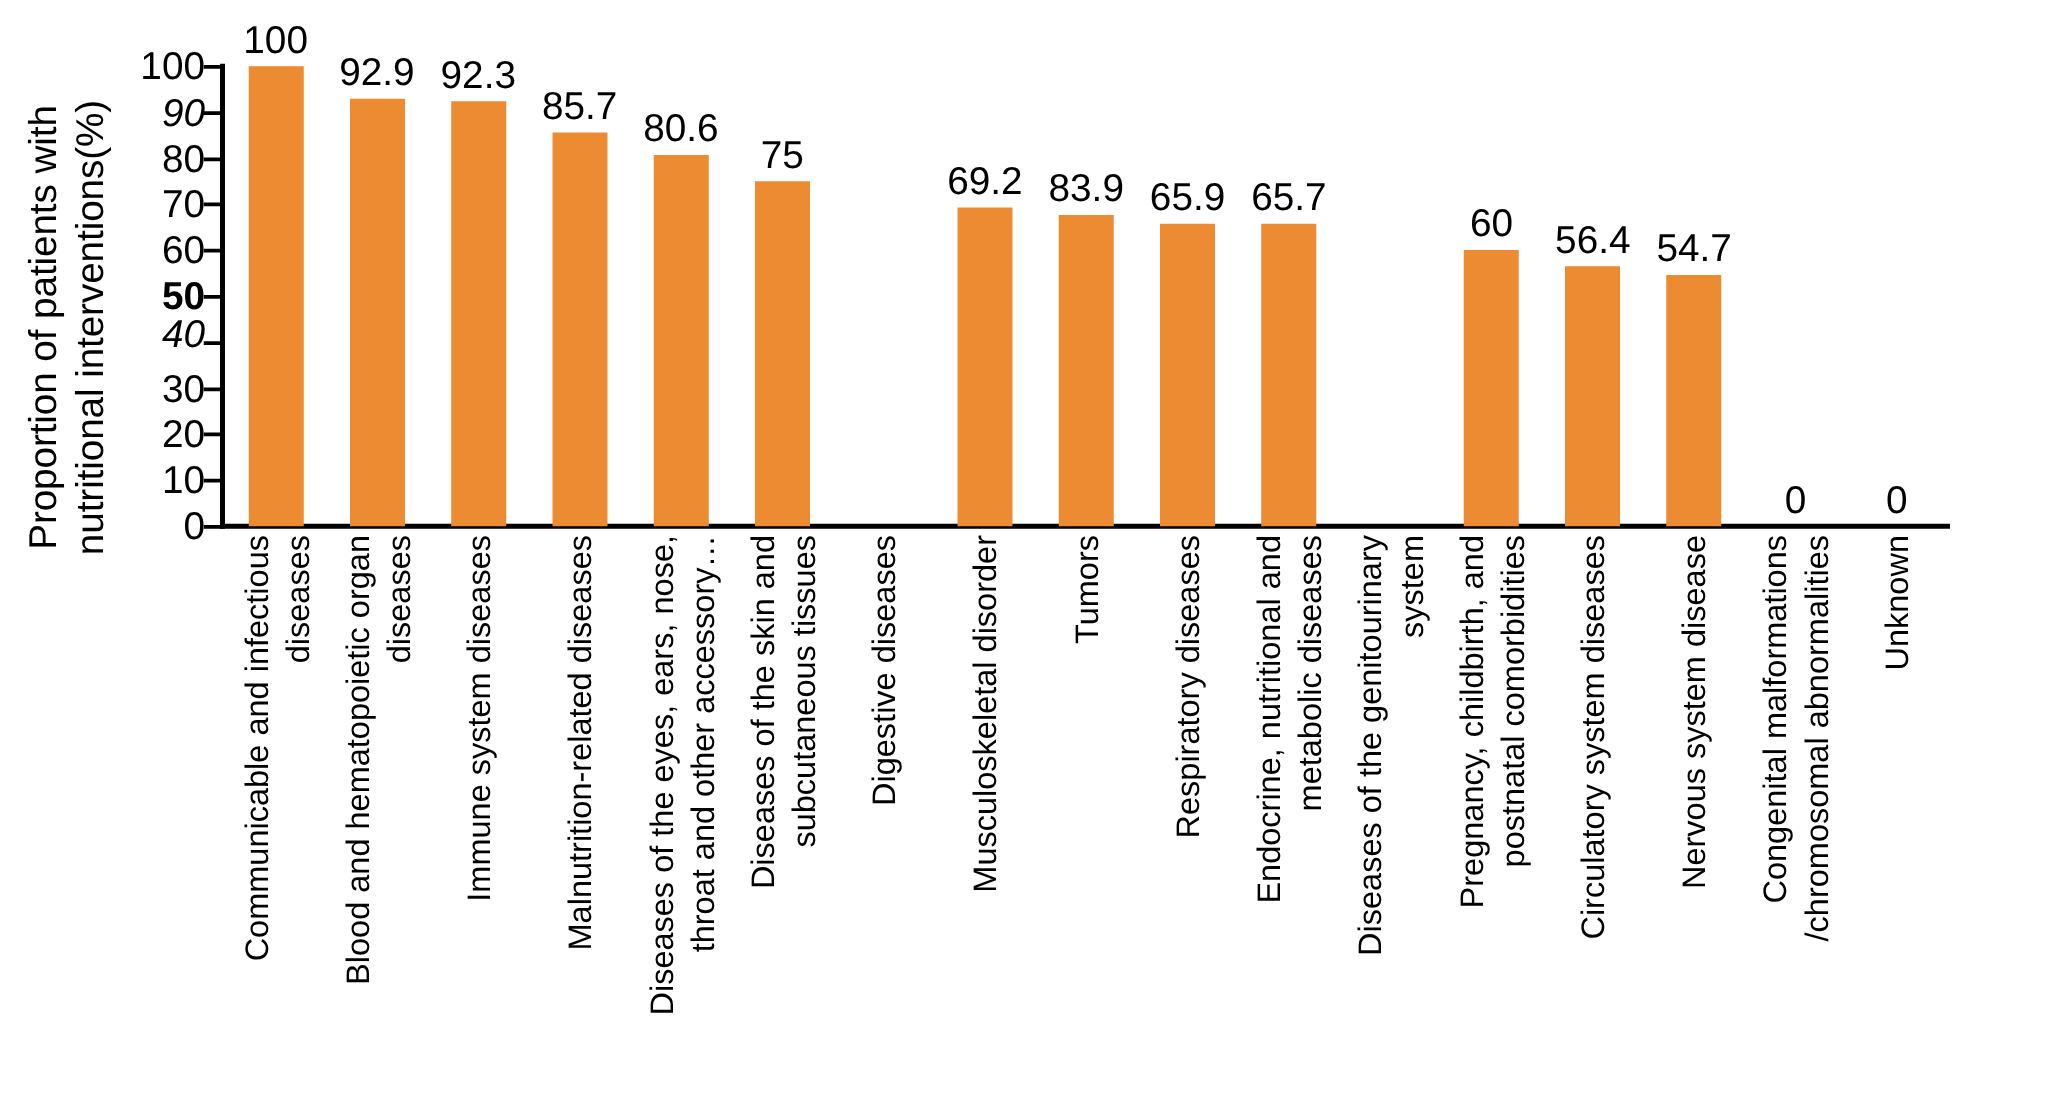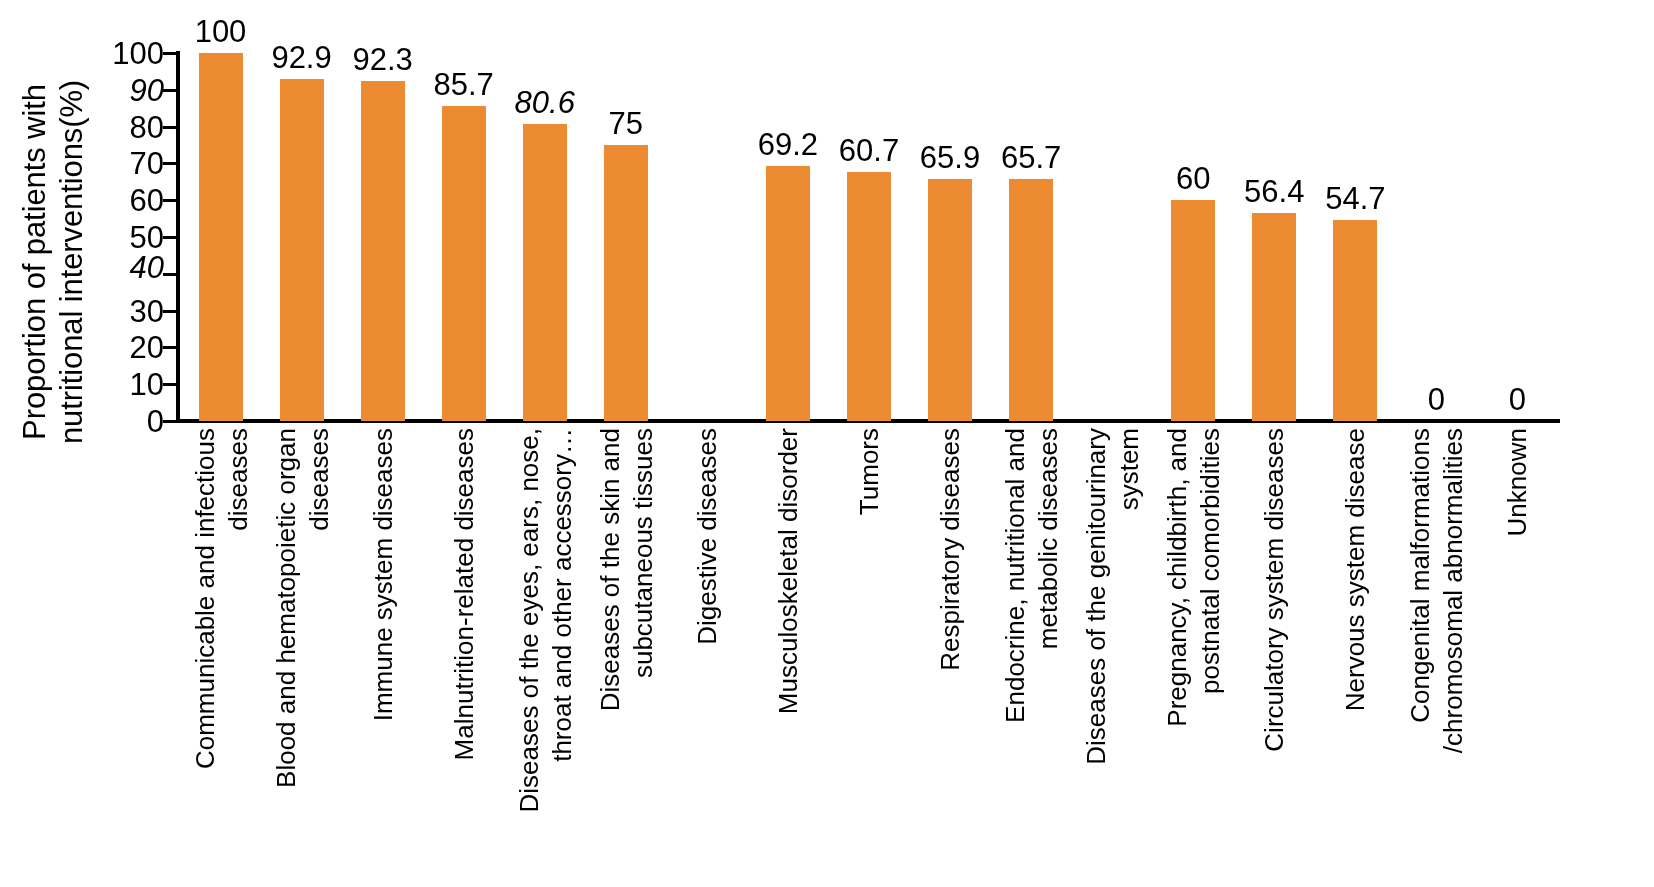--- a/index.html
+++ b/index.html
@@ -163,21 +163,21 @@
     <div>Proportion of patients with</div>
     <div>nutritional interventions(%)</div>
   </div>
 
   <div class="y-ticklabels">
       <div class="y-ticklabel" style="top: 53px;">100</div>
       <div class="y-ticklabel" style="top: 89.8px; font-style: italic;">90</div>
       <div class="y-ticklabel" style="top: 126.6px;">80</div>
       <div class="y-ticklabel" style="top: 163.4px;">70</div>
       <div class="y-ticklabel" style="top: 200.2px;">60</div>
-      <div class="y-ticklabel" style="top: 237px;">50</div>
+      <div class="y-ticklabel" style="top: 237px; font-weight: bold;">50</div>
       <div class="y-ticklabel" style="top: 267px; font-style: italic;">40</div>
       <div class="y-ticklabel" style="top: 310.6px;">30</div>
       <div class="y-ticklabel" style="top: 347.4px;">20</div>
       <div class="y-ticklabel" style="top: 384.2px;">10</div>
       <div class="y-ticklabel" style="top: 421px;">0</div>
     </div>
 
   <div class="axis-v"></div>
   <div class="axis-h"></div>
 
@@ -193,33 +193,33 @@
       <div class="slot" style="left: 162.118px; width: 81.0588px;">
         <div class="bar" style="height: 339.664px;"></div>
         <div class="bar-value" style="bottom: 345.664px;">92.3</div>
       </div>
       <div class="slot" style="left: 243.176px; width: 81.0588px;">
         <div class="bar" style="height: 315.376px;"></div>
         <div class="bar-value" style="bottom: 321.376px;">85.7</div>
       </div>
       <div class="slot" style="left: 324.235px; width: 81.0588px;">
         <div class="bar" style="height: 296.608px;"></div>
-        <div class="bar-value" style="bottom: 302.608px; font-style: italic;">80.6</div>
+        <div class="bar-value" style="bottom: 302.608px;">80.6</div>
       </div>
       <div class="slot" style="left: 405.294px; width: 81.0588px;">
         <div class="bar" style="height: 276px;"></div>
         <div class="bar-value" style="bottom: 282px;">75</div>
       </div>
       <div class="slot" style="left: 567.412px; width: 81.0588px;">
         <div class="bar" style="height: 254.656px;"></div>
         <div class="bar-value" style="bottom: 260.656px;">69.2</div>
       </div>
       <div class="slot" style="left: 648.471px; width: 81.0588px;">
         <div class="bar" style="height: 249.504px;"></div>
-        <div class="bar-value" style="bottom: 255.504px;">60.7</div>
+        <div class="bar-value" style="bottom: 255.504px;">83.9</div>
       </div>
       <div class="slot" style="left: 729.529px; width: 81.0588px;">
         <div class="bar" style="height: 242.512px;"></div>
         <div class="bar-value" style="bottom: 248.512px;">65.9</div>
       </div>
       <div class="slot" style="left: 810.588px; width: 81.0588px;">
         <div class="bar" style="height: 241.776px;"></div>
         <div class="bar-value" style="bottom: 247.776px;">65.7</div>
       </div>
       <div class="slot" style="left: 972.706px; width: 81.0588px;">

